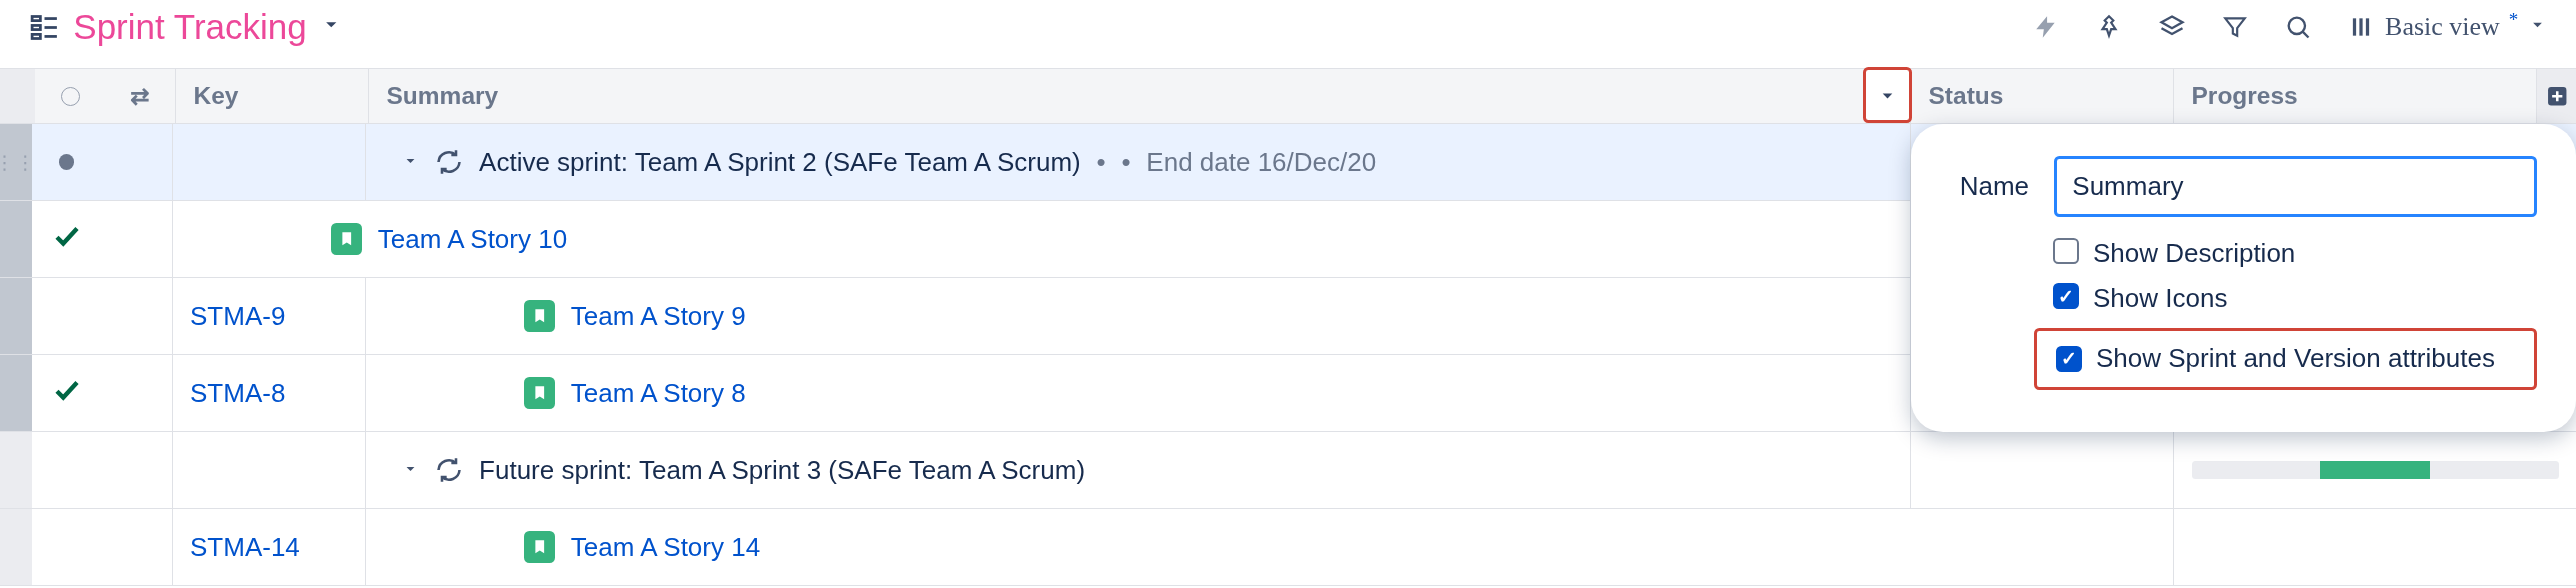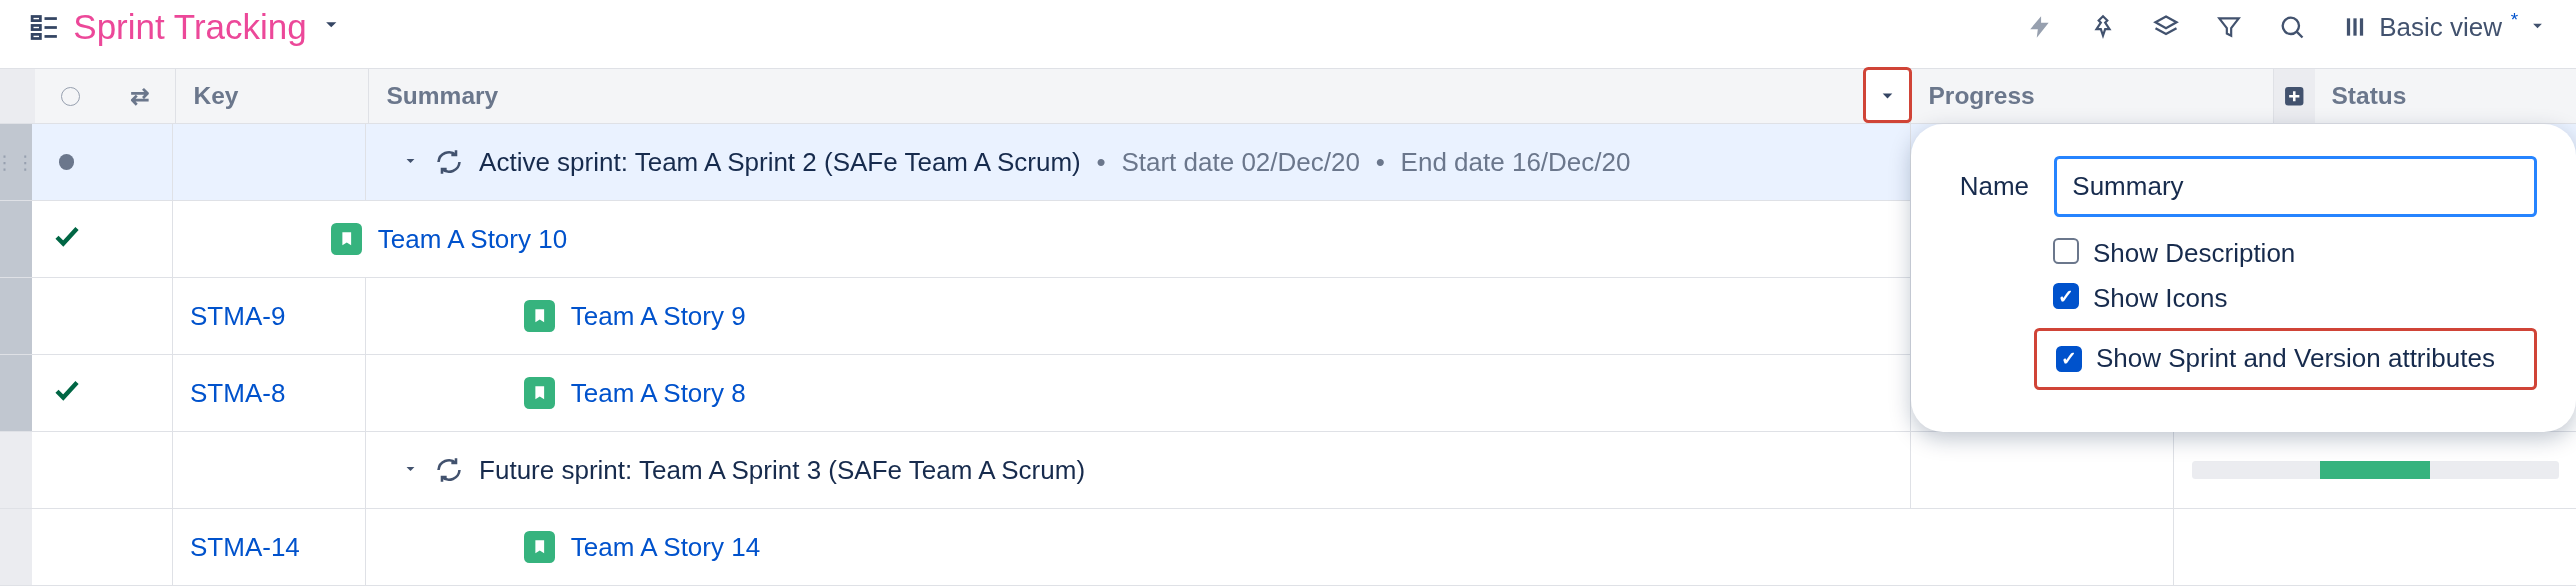--- a/index.html
+++ b/index.html
@@ -6,21 +6,21 @@
   html, body { width: 2576px; height: 588px; font-family: -apple-system, BlinkMacSystemFont, "Segoe UI", Arial, sans-serif; font-size: 24.5px; color: #172B4D; background: #fff; }
   
   .app { width: 100%; height: 100%; display: flex; flex-direction: column; }
 
   
   .topbar { display: flex; align-items: center; padding: 7px 28px 21px 28px; }
   .title-group { display: flex; align-items: center; gap: 12.3px; }
   .title-icon { color: #344563; display:flex; }
   .title-text { font-size: 35px; font-weight: 500; color: #ec4899; }
   .chevron { color:#344563; }
-  .toolbar { margin-left: auto; display: flex; align-items: center; gap: 31.5px; color:#42526E; }
+  .toolbar { margin-left: auto; display: flex; align-items: center; gap: 31.5px; color:#42526E;font-family:Liberation Serif, serif; }
   .toolbar .ic { display:flex; align-items:center; justify-content:center; width:31.5px; height:31.5px; }
   .view-switch { display:flex; align-items:center; gap: 8.8px; font-size:26px; }
   .view-switch .star { color:#0052CC; font-size:19px; position:relative; top:-7px; }
 
   
   .grid-header { display:flex; align-items:stretch; border-top:1.8px solid #DFE1E6; border-bottom:1.8px solid #DFE1E6; background:#F4F5F7; height:56px; }
   .col { display:flex; align-items:center; padding:0 17.5px; font-size:24.5px; color:#6B778C; font-weight:600; }
   .col-handle { width:31.5px; border-right: none; background:#EBECF0;}
   .col-done  { width:70px; justify-content:center; }
   .col-link  { width:70px; justify-content:center; }
@@ -168,32 +168,32 @@
         <span>Key</span>
       </div>
     <div class="col col-summary">
       <span>Summary</span>
       <div class="hdr-caret">
         <svg width="23" height="23" viewBox="0 0 24 24" fill="currentColor">
             <path d="M7 10l5 5 5-5z"></path>
           </svg>
       </div>
     </div>
+    <div class="col col-status">
+        <span>Status</span>
+      </div>
     <div class="col col-progress">
       <span>Progress</span>
       <div class="add-col">
         <svg width="24.5" height="24.5" viewBox="0 0 24 24" fill="#42526E">
             <rect x="3" y="3" width="18" height="18" rx="3" fill="#42526E"></rect>
             <path d="M12 7v10M7 12h10" stroke="#fff" stroke-width="2.5"></path>
           </svg>
       </div>
     </div>
-    <div class="col col-status">
-        <span>Status</span>
-      </div>
   </div>
 
   <div class="rows-wrap">
 
     <div class="row group active">
       <div class="cell cell-handle gutter-selected">
           <span class="drag-dots">⋮⋮</span>
         </div>
       <div class="cell cell-done">
           <span class="status-done-bullet"></span>
@@ -207,21 +207,20 @@
         <span class="sprint-icon">
             <svg width="28" height="28" viewBox="0 0 24 24" fill="none" stroke="#42526E" stroke-width="2.2">
               <path d="M3 12a9 9 0 0 1 15-6"></path>
               <polyline points="18 2 18 6 14 6"></polyline>
               <path d="M21 12a9 9 0 0 1-15 6"></path>
               <polyline points="6 22 6 18 10 18"></polyline>
             </svg>
           </span>
         <span class="sprint-text">Active sprint: Team A Sprint 2 (SAFe Team A Scrum)</span>
         <span class="sprint-meta">•</span>
-        <span class="sprint-meta">Start date 02/Dec/20</span>
         <span class="sprint-meta">•</span>
         <span class="sprint-meta">End date 16/Dec/20</span>
       </div>
       <div class="cell cell-status"></div>
       <div class="cell cell-progress">
       </div>
     </div>
 
     <div class="row leaf">
       <div class="cell cell-handle gutter-selected"></div>

